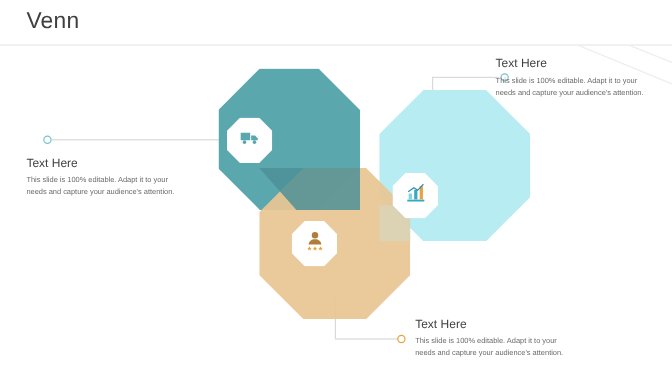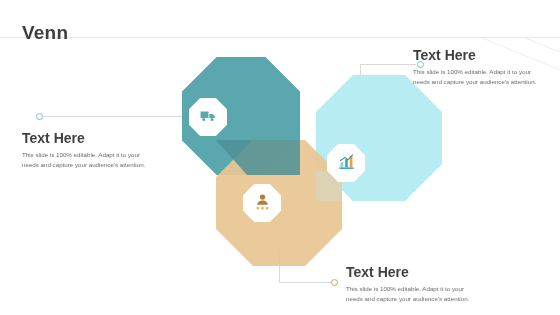--- a/index.html
+++ b/index.html
@@ -34,23 +34,23 @@
     position: absolute;
     left: 0; top: 0;
     width: 560px;
     height: 37px;
     background: #ffffff;
     border-bottom: 1px solid #e8e8e8;
   }
   .title-text {
     position: absolute;
     left: 22px;
-    top: 22px;
+    top: 7px;
     font-size: 19px;
-    font-weight: bold;
+    font-weight: normal;
     color: #3f3f3f;
     letter-spacing: 0.2px;
   }
 
   
   .oct {
     position: absolute;
     clip-path: polygon(29.3% 0%, 70.7% 0%, 100% 29.3%, 100% 70.7%, 70.7% 100%, 29.3% 100%, 0% 70.7%, 0% 29.3%);
   }
   #oct-teal {
@@ -88,22 +88,22 @@
   #badge-truck { left: 189px; top: 98px; }
   #badge-person { left: 243px; top: 184px; }
   #badge-chart { left: 327px; top: 144px; }
 
   
   .callout {
     position: absolute;
     width: 128px;
   }
   .callout .c-head {
-    font-size: 14px;
-    font-weight: bold;
+    font-size: 10px;
+    font-weight: normal;
     color: #3f3f3f;
     margin: 0 0 4px 0;
     line-height: 1.1;
   }
   .callout .c-body {
     font-size: 6.2px;
     color: #6b6b6b;
     line-height: 1.55;
     margin: 0;
   }

